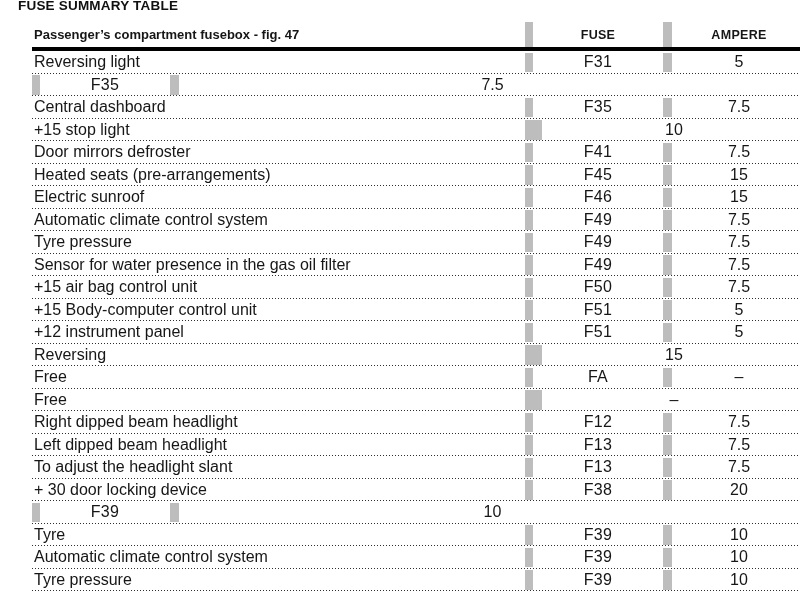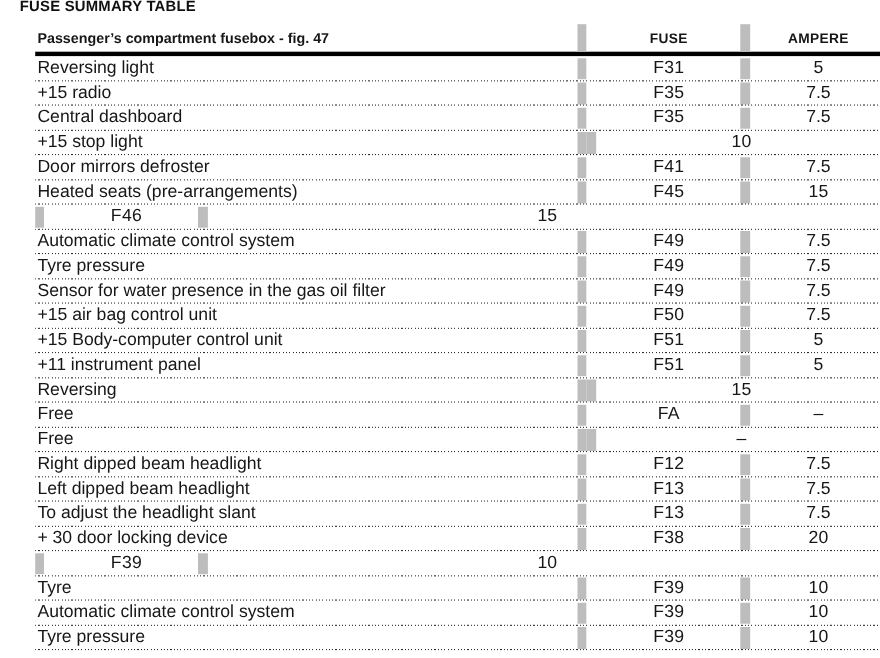--- a/index.html
+++ b/index.html
@@ -41,21 +41,20 @@
     white-space:nowrap; overflow:hidden;
   }
   .vbar1, .vbar2 { background:#bdbdbd; }
   .vbar1 { width:8px; }
   .vbar2 { width:9px; }
   .row .vbar1, .row .vbar2 { margin:1.5px 0; }
   .thead .vbar1, .thead .vbar2 { margin:0; }
   .cell-fuse {
     width:130px; display:flex; align-items:center; justify-content:center;
     letter-spacing:0.3px;
-    padding-left:10px;
   }
   .cell-ampere {
     flex:1; display:flex; align-items:center; justify-content:center;
   }
 </style>
 </head>
 <body>
 
 <div class="page-title">FUSE SUMMARY TABLE</div>
 
@@ -70,21 +69,20 @@
   <div class="tbody">
   <div class="row">
     <div class="cell-desc">Reversing light</div>
     <div class="vbar1"></div>
     <div class="cell-fuse">F31</div>
     <div class="vbar2"></div>
     <div class="cell-ampere">5</div>
   </div>
 
   <div class="row">
-    <div class="cell-desc">+15 radio</div>
     <div class="vbar1"></div>
     <div class="cell-fuse">F35</div>
     <div class="vbar2"></div>
     <div class="cell-ampere">7.5</div>
   </div>
 
   <div class="row">
     <div class="cell-desc">Central dashboard</div>
     <div class="vbar1"></div>
     <div class="cell-fuse">F35</div>
@@ -109,20 +107,21 @@
 
   <div class="row">
     <div class="cell-desc">Heated seats (pre-arrangements)</div>
     <div class="vbar1"></div>
     <div class="cell-fuse">F45</div>
     <div class="vbar2"></div>
     <div class="cell-ampere">15</div>
   </div>
 
   <div class="row">
+    <div class="cell-desc">Electric sunroof</div>
     <div class="vbar1"></div>
     <div class="cell-fuse">F46</div>
     <div class="vbar2"></div>
     <div class="cell-ampere">15</div>
   </div>
 
   <div class="row">
     <div class="cell-desc">Automatic climate control system</div>
     <div class="vbar1"></div>
     <div class="cell-fuse">F49</div>
@@ -156,21 +155,21 @@
 
   <div class="row">
     <div class="cell-desc">+15 Body-computer control unit</div>
     <div class="vbar1"></div>
     <div class="cell-fuse">F51</div>
     <div class="vbar2"></div>
     <div class="cell-ampere">5</div>
   </div>
 
   <div class="row">
-    <div class="cell-desc">+11 instrument panel</div>
+    <div class="cell-desc">+12 instrument panel</div>
     <div class="vbar1"></div>
     <div class="cell-fuse">F51</div>
     <div class="vbar2"></div>
     <div class="cell-ampere">5</div>
   </div>
 
   <div class="row">
     <div class="cell-desc">Reversing</div>
     <div class="vbar1"></div>
     <div class="vbar2"></div>

